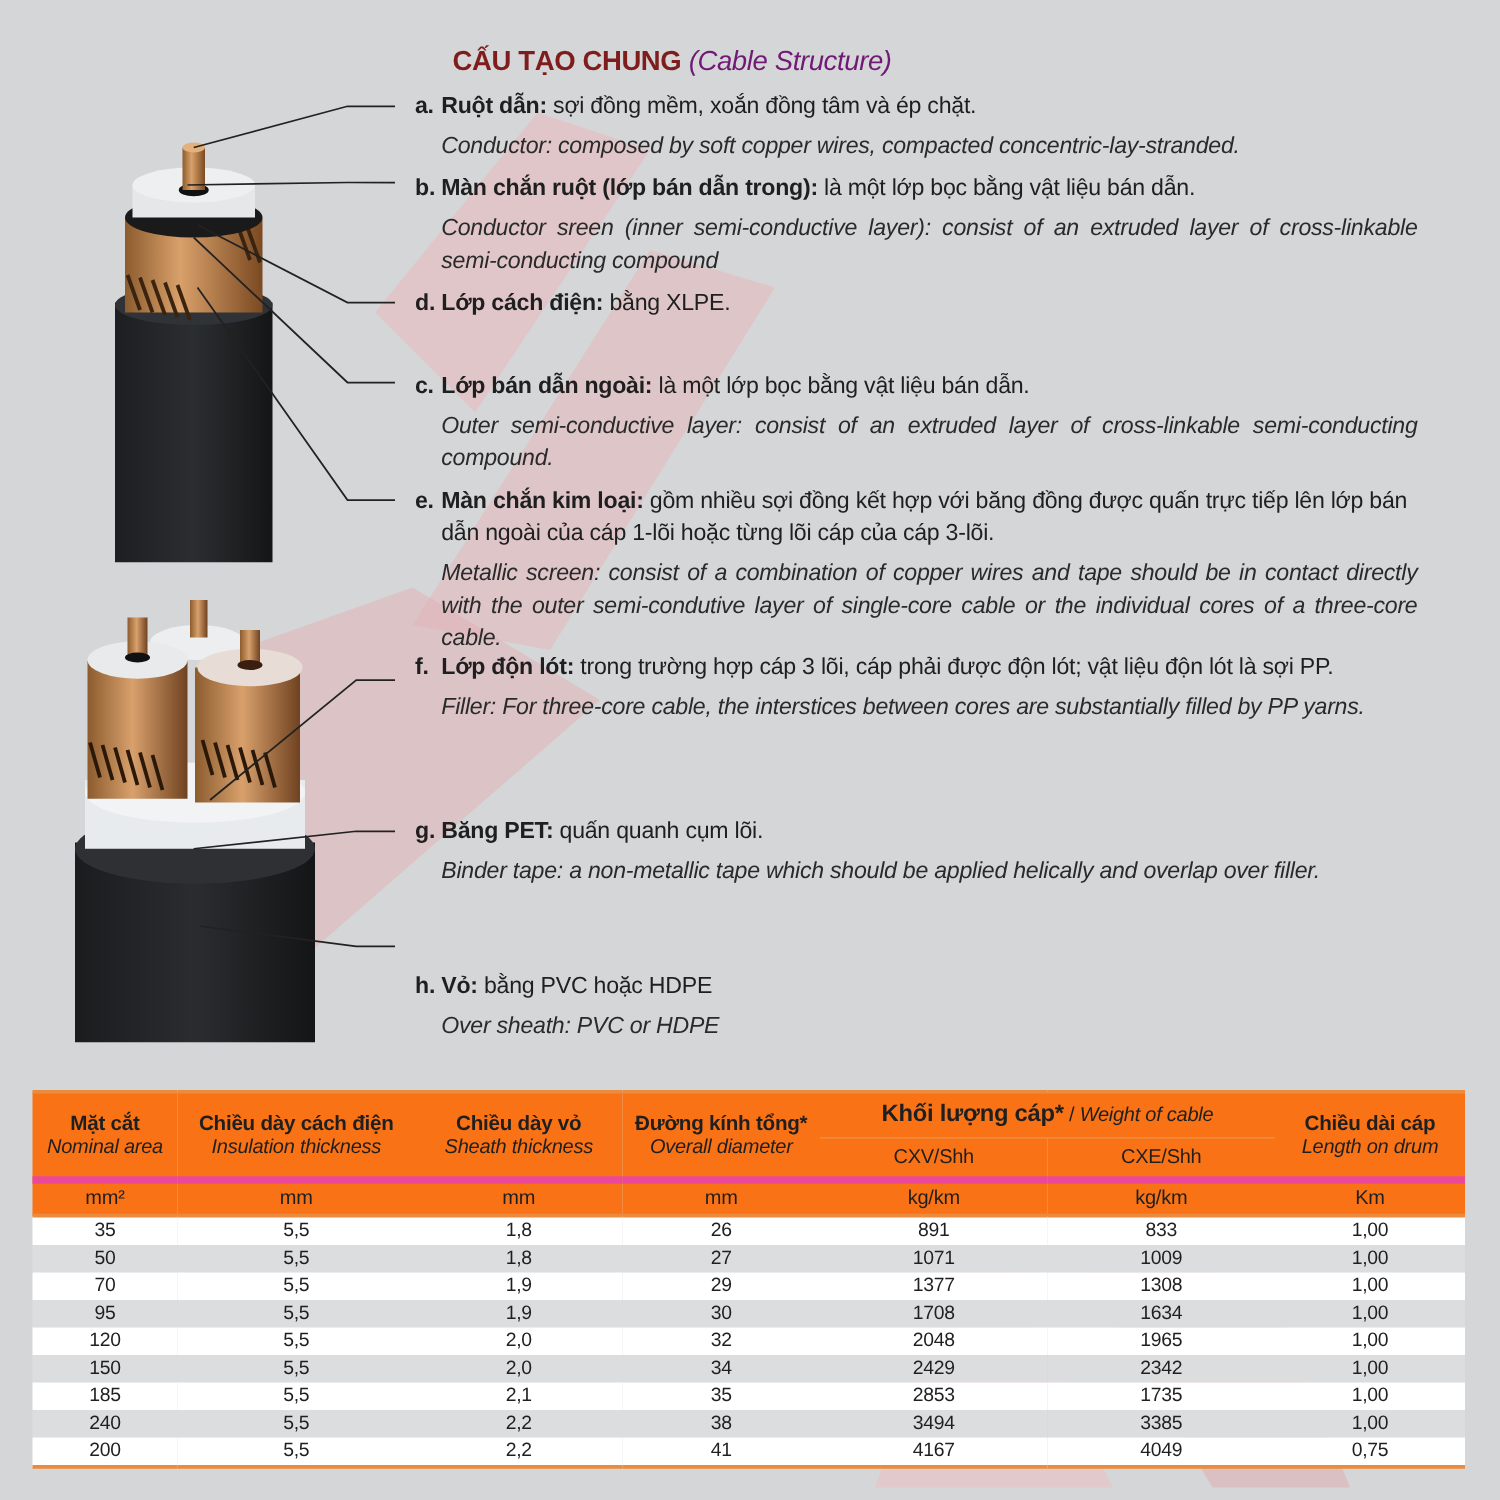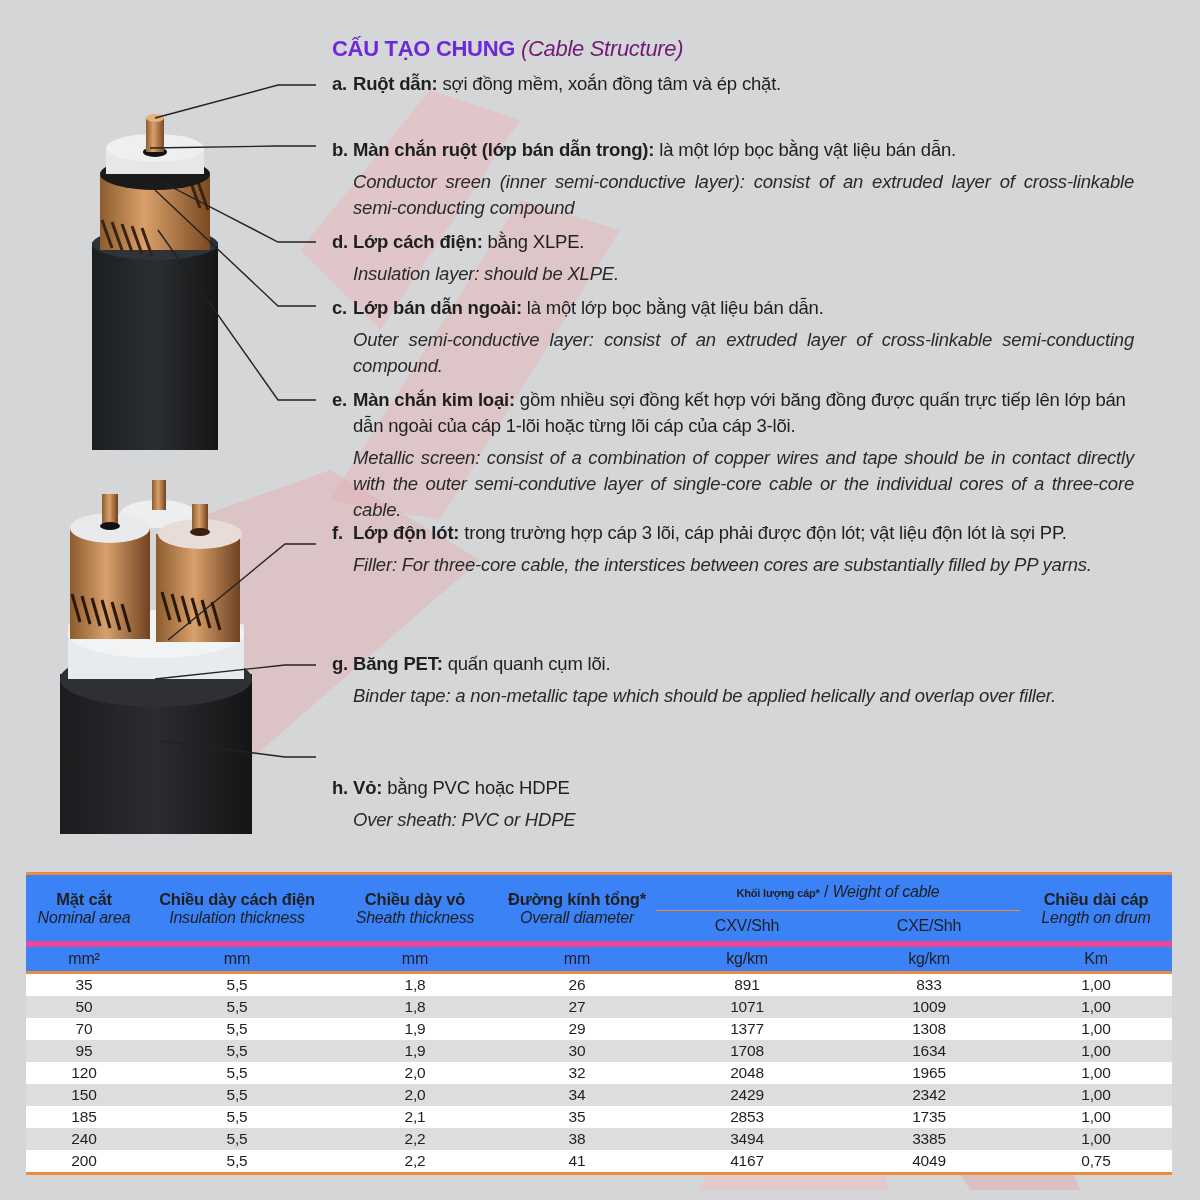--- a/index.html
+++ b/index.html
@@ -4,35 +4,35 @@
 <style>
   html, body { margin:0; padding:0; }
   body {
     width:1200px; height:1200px; position:relative; overflow:hidden;
     background:#d5d6d8;
     font-family:"Liberation Sans", "DejaVu Sans", sans-serif;
     color:#1f1f1f;
   }
   .watermark { position:absolute; inset:0; pointer-events:none; }
   .title-row { position:absolute; left:332px; top:36px; font-size:22px; letter-spacing:-0.3px; }
-  .title-main { color:#6d28d9; font-weight:bold; }
+  .title-main { color:#7f1d1d; font-weight:bold;margin-left:30px; }
   .title-sub { color:#701a75; font-style:italic; }
   .desc { position:absolute; left:332px; width:802px; font-size:18.5px; line-height:26px; letter-spacing:-0.2px; }
   .item-vi { display:block; padding-left:21px; text-indent:-21px; }
   .item-vi .letter { font-weight:bold; display:inline-block; width:21px; text-indent:0; }
   .item-vi .term { font-weight:bold; }
   .item-en { display:block; font-style:italic; padding-left:21px; margin-top:6px; text-align:justify; color:#2a2a2a; }
   .cable-img { position:absolute; }
   .leader { position:absolute; inset:0; pointer-events:none; }
 
   .spec-table {
     position:absolute; left:26px; top:872px; width:1146px;
     border-collapse:collapse; font-size:15px; letter-spacing:-0.2px;
   }
-  .spec-table th { background:#3b82f6; font-weight:normal; padding:0; }
+  .spec-table th { background:#f97316; font-weight:normal; padding:0; }
   .spec-table .hdr-top th { border-top:3px solid #ea8b3e; }
   .spec-table .h-vi { font-weight:bold; font-size:16.5px; display:block; }
   .spec-table .h-en { font-style:italic; font-size:16px; display:block; }
   .spec-table .unit-row th { border-top:6px solid #ec4899; border-bottom:3px solid #ea8b3e; height:24px; font-size:16px; }
   .spec-table td { text-align:center; height:22px; padding:0; font-size:15.5px; }
   .spec-table tbody tr:nth-child(odd) td { background:#ffffff; }
   .spec-table tbody tr:nth-child(even) td { background:#dcdddf; }
   .spec-table tbody tr:last-child td { border-bottom:3px solid #ea8b3e; }
   .weight-sub th { font-size:16px; }
   .weight-head { border-bottom:1px solid #ea8b3e; }
@@ -137,28 +137,28 @@
     <polyline points="155,190 278,306 316,306"></polyline>
     <polyline points="158,230 278,400 316,400"></polyline>
     <polyline points="168,640 285,544 316,544"></polyline>
     <polyline points="155,679 285,665 316,665"></polyline>
     <polyline points="160,741 285,757 316,757"></polyline>
   </g>
 </svg>
 
 <div class="desc" style="top:71px">
   <span class="item-vi"><span class="letter">a.</span><span class="term">Ruột dẫn:</span><span> sợi đồng mềm, xoắn đồng tâm và ép chặt.</span></span>
+  <span class="item-en">Conductor: composed by soft copper wires, compacted concentric-lay-stranded.</span>
 </div>
 <div class="desc" style="top:137px">
   <span class="item-vi"><span class="letter">b.</span><span class="term">Màn chắn ruột (lớp bán dẫn trong):</span><span> là một lớp bọc bằng vật liệu bán dẫn.</span></span>
   <span class="item-en">Conductor sreen (inner semi-conductive layer): consist of an extruded layer of cross-linkable semi-conducting compound</span>
 </div>
 <div class="desc" style="top:229px">
   <span class="item-vi"><span class="letter">d.</span><span class="term">Lớp cách điện:</span><span> bằng XLPE.</span></span>
-  <span class="item-en">Insulation layer: should be XLPE.</span>
 </div>
 <div class="desc" style="top:295px">
   <span class="item-vi"><span class="letter">c.</span><span class="term">Lớp bán dẫn ngoài:</span><span> là một lớp bọc bằng vật liệu bán dẫn.</span></span>
   <span class="item-en">Outer semi-conductive layer: consist of an extruded layer of cross-linkable semi-conducting compound.</span>
 </div>
 <div class="desc" style="top:387px">
   <span class="item-vi"><span class="letter">e.</span><span class="term">Màn chắn kim loại:</span><span> gồm nhiều sợi đồng kết hợp với băng đồng được quấn trực tiếp lên lớp bán dẫn ngoài của cáp 1-lõi hoặc từng lõi cáp của cáp 3-lõi.</span></span>
   <span class="item-en">Metallic screen: consist of a combination of copper wires and tape should be in contact directly with the outer semi-condutive layer of single-core cable or the individual cores of a three-core cable.</span>
 </div>
 <div class="desc" style="top:520px">
@@ -196,21 +196,21 @@
       </th>
       <th rowspan="2">
         <span class="h-vi">Chiều dày vỏ</span>
         <span class="h-en">Sheath thickness</span>
       </th>
       <th rowspan="2">
         <span class="h-vi">Đường kính tổng*</span>
         <span class="h-en">Overall diameter</span>
       </th>
       <th colspan="2" class="weight-head" style="height:34px">
-        <span style="font-weight:bold;font-size:11px">Khối lượng cáp*</span><span style="font-size:16px"> / </span><span style="font-style:italic;font-size:16px">Weight of cable</span>
+        <span style="font-weight:bold;font-size:19px">Khối lượng cáp*</span><span style="font-size:16px"> / </span><span style="font-style:italic;font-size:16px">Weight of cable</span>
       </th>
       <th rowspan="2">
         <span class="h-vi">Chiều dài cáp</span>
         <span class="h-en">Length on drum</span>
       </th>
     </tr>
     <tr class="weight-sub">
       <th style="height:30px">CXV/Shh</th>
       <th>CXE/Shh</th>
     </tr>

